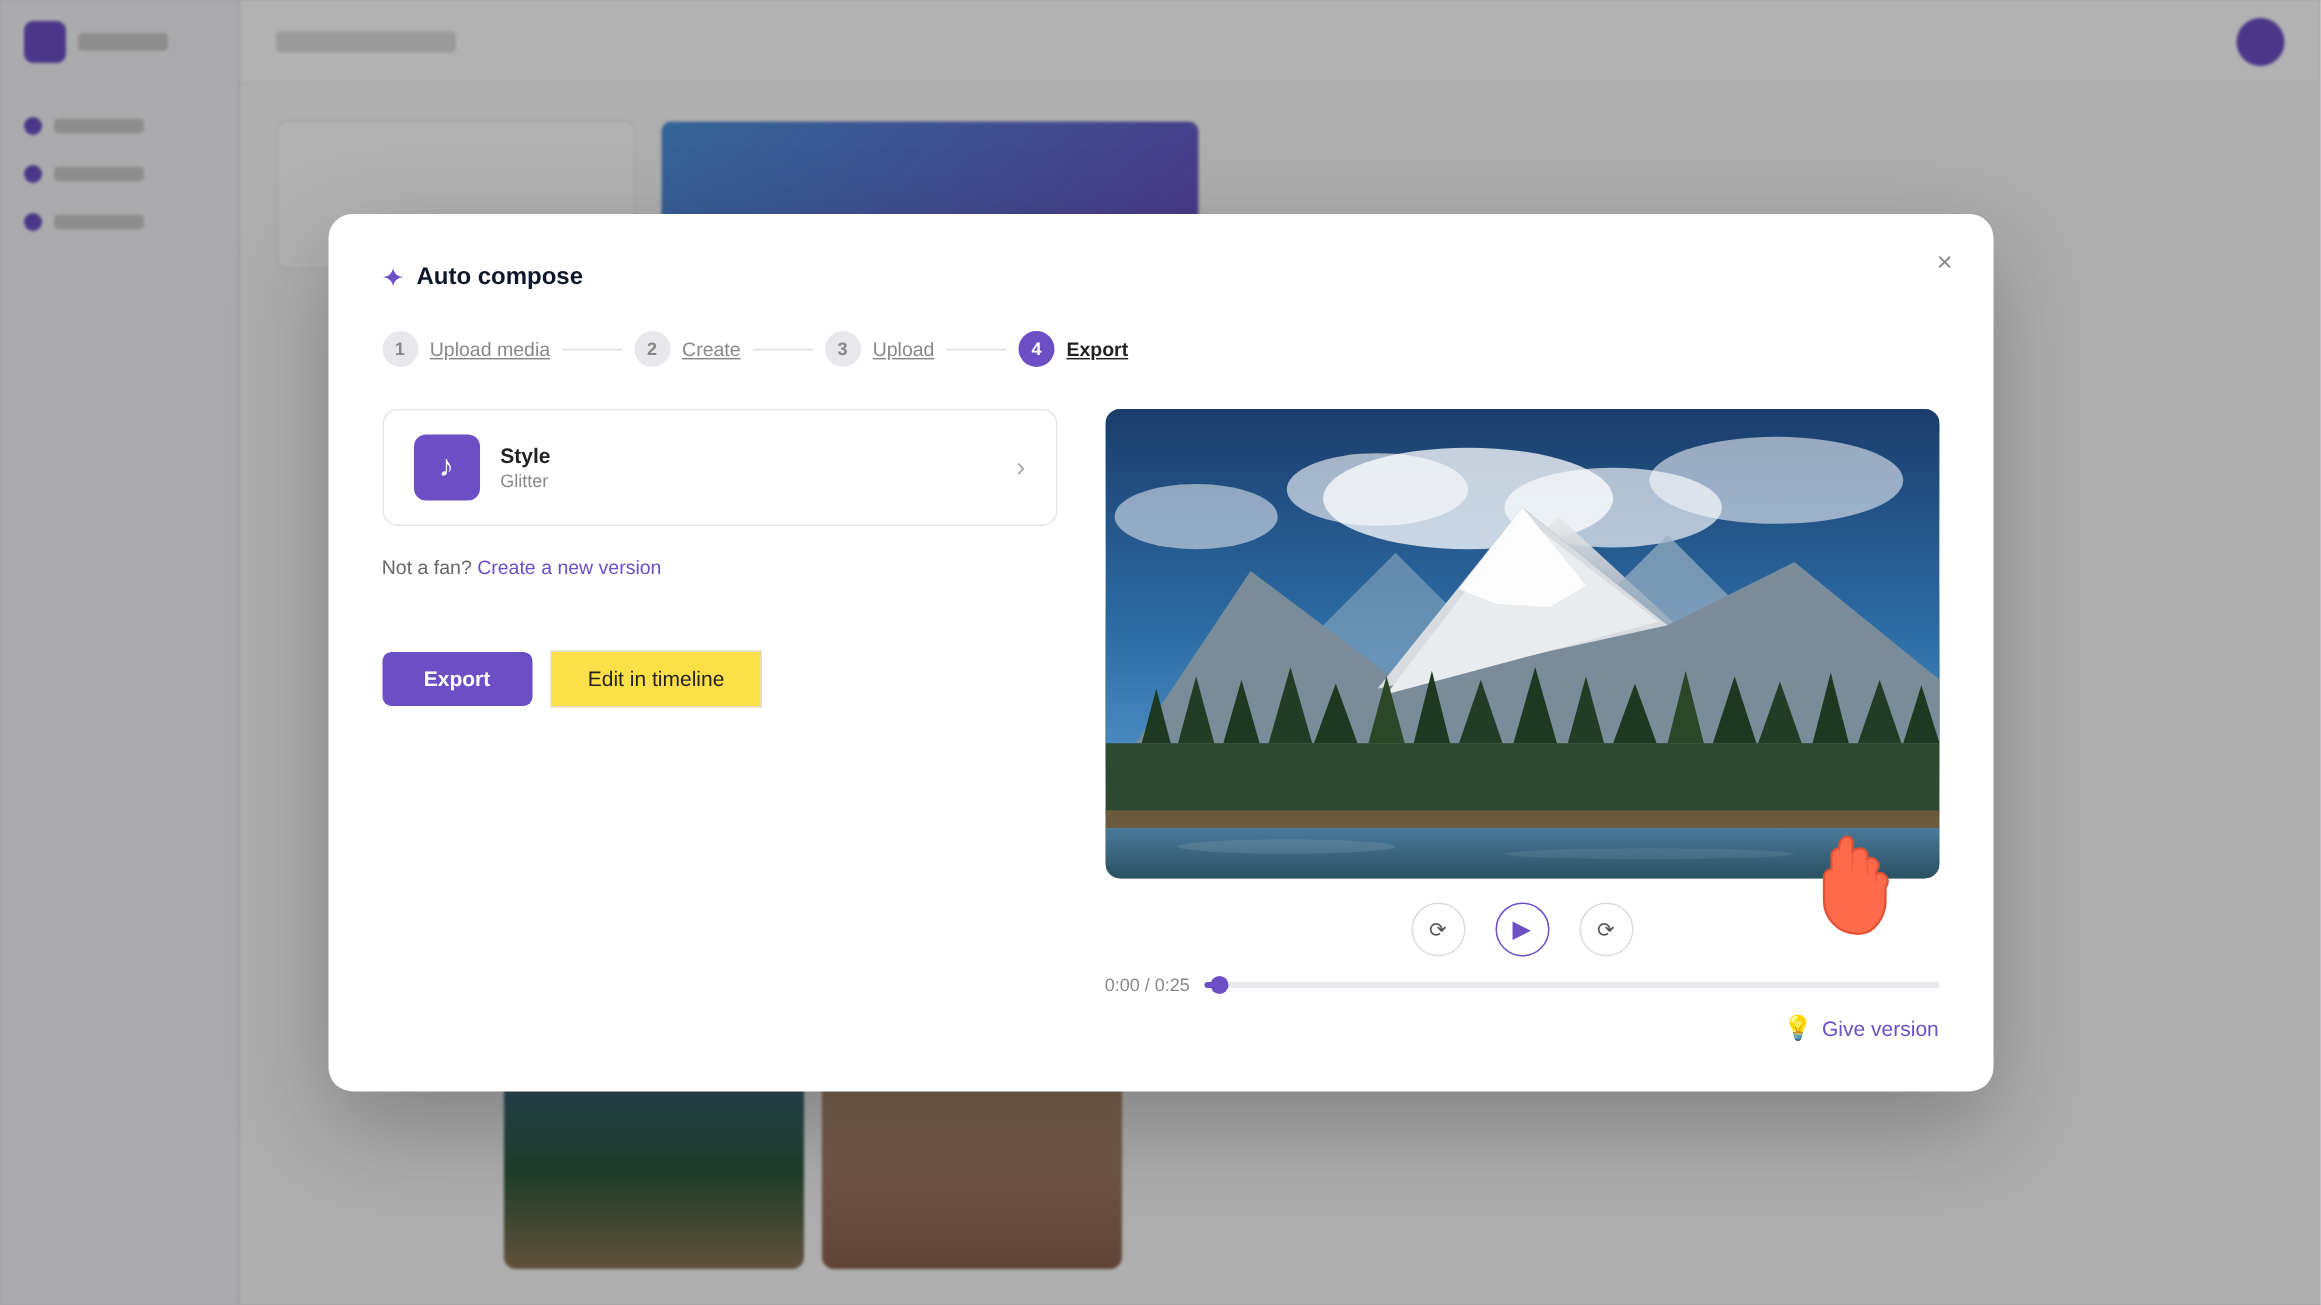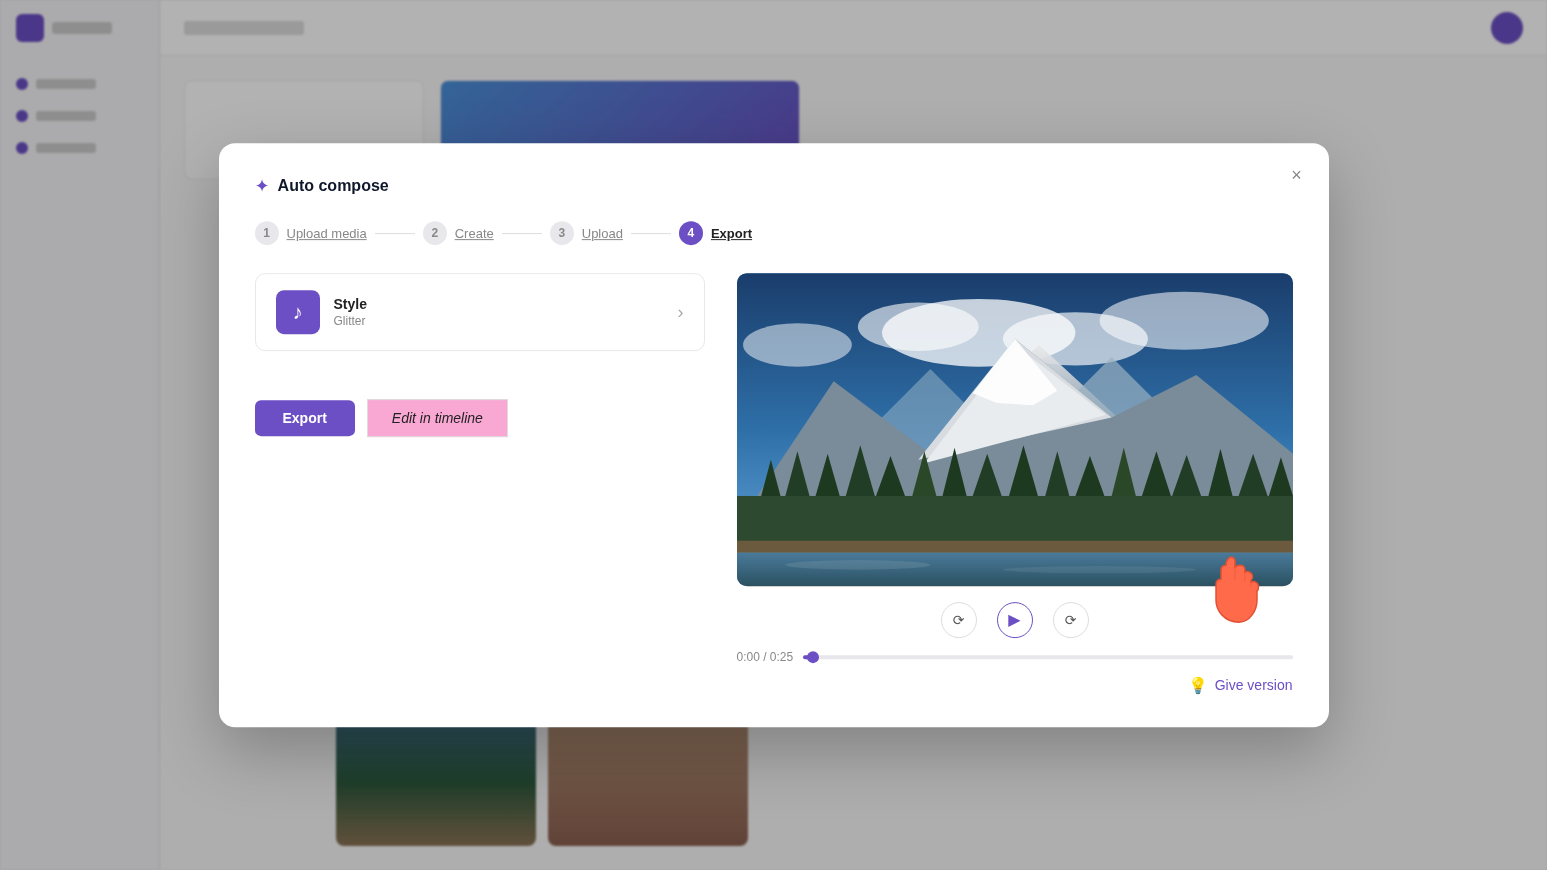--- a/index.html
+++ b/index.html
@@ -436,28 +436,27 @@
       color: #fff;
       border: none;
       border-radius: 6px;
       font-size: 14px;
       font-weight: 600;
       cursor: pointer;
     }
 
     .btn-edit {
       padding: 10px 24px;
-      background: #f9a8d4;
+      background: #fde047;
       color: #222;
       border: 1.5px solid #ddd;
       border-radius: 0;
       font-size: 14px;
       font-weight: 500;
       cursor: pointer;
-      font-style: italic;
     }
 
     
     .hand-cursor {
       position: absolute;
       width: 70px; height: 80px;
       bottom: 95px;
       right: 55px;
       pointer-events: none;
       z-index: 30;
@@ -548,20 +547,24 @@
             <span>♪</span>
           </div>
           <div class="music-info">
             <div class="music-name">Style</div>
             <div class="music-subtitle">Glitter</div>
           </div>
         </div>
         <span class="chevron-icon">›</span>
       </div>
 
+      <p class="not-fan-text">
+        <span>Not a fan?</span>
+        <a href="#" class="create-link">Create a new version</a>
+      </p>
 
       <div class="modal-footer">
         <button class="btn-export">Export</button>
         <button class="btn-edit">Edit in timeline</button>
       </div>
 
     </div>
 
     <div class="modal-right">
 

